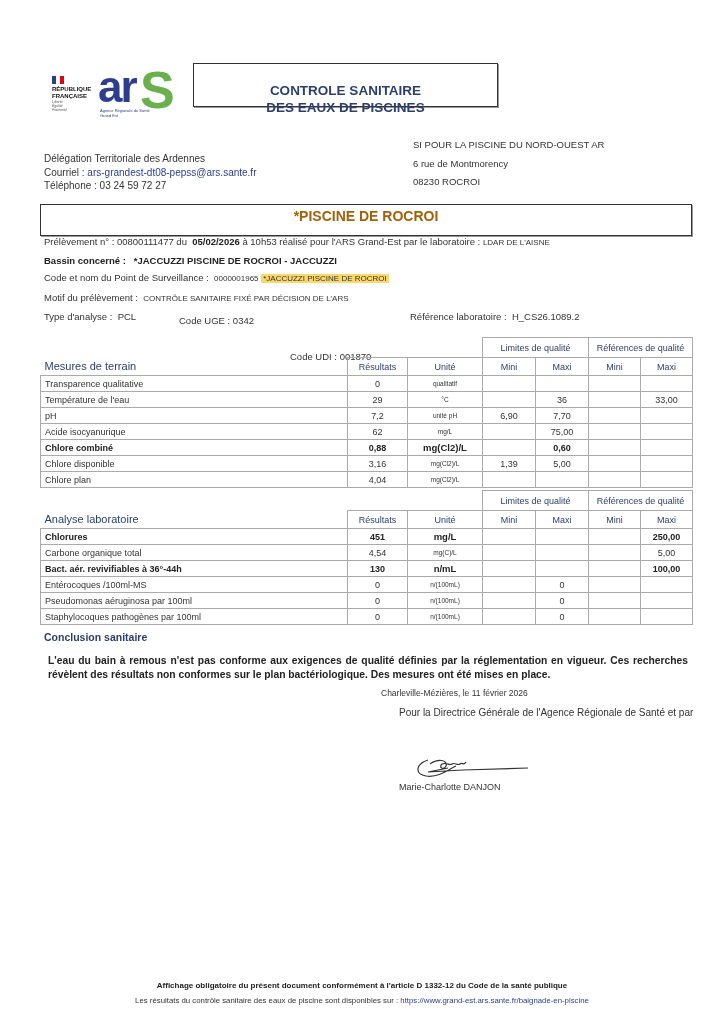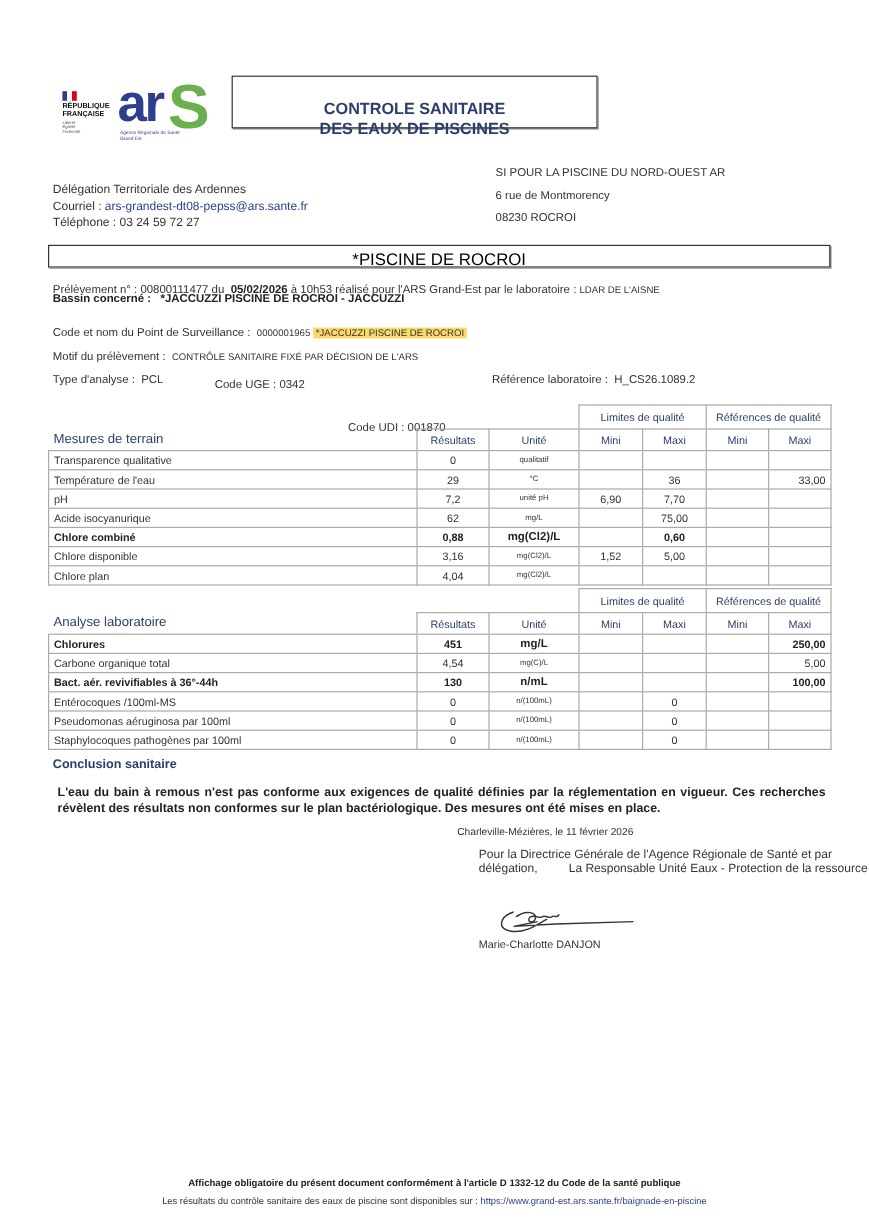--- a/index.html
+++ b/index.html
@@ -12,36 +12,36 @@
   .rf .motto{font-weight:normal;font-style:italic;font-size:3.5px;line-height:4px;color:#555;margin-top:1px;}
   .ars{left:98px;top:70px;width:70px;height:52px;}
   .ars .txt{position:absolute;left:0;top:-8px;font-size:44px;font-weight:bold;color:#2c3e8c;letter-spacing:-2px;}
   .ars .s{position:absolute;left:42px;top:-10px;font-size:52px;font-weight:bold;color:#6ab04c;}
   .ars .sub{position:absolute;left:2px;top:38px;font-size:4px;line-height:5px;color:#2c3e8c;width:60px;}
   
   .titlebox{left:193px;top:63px;width:305px;height:44px;border:1.5px solid #333;box-shadow:1px 1px 0 #999;text-align:center;color:#2c3e6c;font-weight:bold;font-size:13.5px;line-height:17px;padding-top:18px;box-sizing:border-box;}
   .left-info{left:44px;top:152px;font-size:10px;line-height:13.5px;color:#333;}
   .left-info .mail{color:#2c3e8c;}
   .right-info{left:413px;top:136px;font-size:9.5px;line-height:18.5px;color:#333;}
-  .pooltitle{left:40px;top:204px;width:652px;height:19px;border:1.5px solid #333;box-shadow:1px 1px 0 #999;text-align:center;color:#000000;font-weight:normal;font-size:14px;line-height:22px;box-sizing:border-box;}
+  .pooltitle{left:40px;top:204px;width:652px;height:32px;border:1.5px solid #333;box-shadow:1px 1px 0 #999;text-align:center;color:#a16207;font-weight:bold;font-size:14px;line-height:22px;box-sizing:border-box;}
   .meta{left:44px;font-size:9.5px;color:#333;white-space:nowrap;}
   .meta .small{font-size:8px;}
   .meta b{color:#222;}
   .hl{background:#fbd86a;padding:0 2px;}
   
   table.res{position:absolute;left:40px;border-collapse:collapse;font-size:9px;color:#333;table-layout:fixed;}
   table.res td{height:15px;padding:0 4px;border:1px solid #aaa;white-space:nowrap;text-align:center;}
   table.res td.name{text-align:left;}
   table.res td.noborder{border:none;}
   table.res td.hdr{color:#2c3e6c;}
   table.res td.sect{color:#2c3e6c;font-weight:normal;font-size:11px;text-align:left;border:none;border-bottom:1px solid #aaa;padding-left:4px;}
   table.res td.unit{font-size:6.5px;}
   table.res tr.bold td{font-weight:bold;color:#222;}
   table.res tr.bold td.unit{font-size:9.5px;}
-  table.res td.r{text-align:right;}
+  table.res td.r{text-align:center;}
   .concl-title{left:44px;top:631px;font-size:10.5px;font-weight:bold;color:#2c3e6c;}
   .concl{left:48px;top:654px;width:640px;font-size:10.3px;font-weight:bold;line-height:14px;text-align:justify;color:#222;}
   .date{left:381px;top:688px;font-size:8.5px;color:#333;}
   .pour{left:399px;top:707px;font-size:10px;line-height:11.5px;color:#333;}
   .sign{left:408px;top:752px;}
   .signer{left:399px;top:782px;font-size:9px;color:#333;}
   .foot1{left:0;width:724px;top:981px;text-align:center;font-size:8px;font-weight:bold;color:#222;}
   .foot2{left:0;width:724px;top:996px;text-align:center;font-size:7.8px;color:#333;}
   .foot2 a{color:#2c3e8c;text-decoration:none;}
 </style>
@@ -83,21 +83,21 @@
   <div>SI POUR LA PISCINE DU NORD-OUEST AR</div>
   <div>6 rue de Montmorency</div>
   <div>08230 ROCROI</div>
 </div>
 
 <div class="abs pooltitle">*PISCINE DE ROCROI</div>
 
 <div class="abs meta" style="top:236px;">
   <span>Prélèvement n° : </span><span>00800111477</span><span> du </span>&nbsp;<b>05/02/2026</b><span> à 10h53  réalisé pour l'ARS Grand-Est par le laboratoire : </span><span class="small">LDAR DE L'AISNE</span>
 </div>
-<div class="abs meta" style="top:244px;text-align:right;">
+<div class="abs meta" style="top:255px;text-align:right;">
   <b>Bassin concerné :</b>&nbsp;&nbsp;&nbsp;<b>*JACCUZZI PISCINE DE ROCROI - JACCUZZI</b>
 </div>
 <div class="abs meta" style="top:272px;">
   <span>Code et nom du Point de Surveillance : </span>&nbsp;<span class="small">0000001965</span>&nbsp;<span class="small hl">*JACCUZZI PISCINE DE ROCROI</span>
 </div>
 <div class="abs meta" style="top:292px;">
   <span>Motif du prélèvement : </span>&nbsp;<span class="small">CONTRÔLE SANITAIRE FIXÉ PAR DÉCISION DE L'ARS</span>
 </div>
 <div class="abs meta" style="top:311px;">
   <span>Type d'analyse : </span>&nbsp;<span>PCL</span>
@@ -175,21 +175,21 @@
         <td class="unit">mg(Cl2)/L</td>
         <td></td>
         <td>0,60</td>
         <td class="r"></td>
         <td class="r"></td>
       </tr>
       <tr>
         <td class="name">Chlore disponible</td>
         <td>3,16</td>
         <td class="unit">mg(Cl2)/L</td>
-        <td>1,52</td>
+        <td>1,39</td>
         <td>5,00</td>
         <td class="r"></td>
         <td class="r"></td>
       </tr>
       <tr>
         <td class="name">Chlore plan</td>
         <td>4,04</td>
         <td class="unit">mg(Cl2)/L</td>
         <td></td>
         <td></td>
@@ -281,21 +281,20 @@
         <td class="r"></td>
       </tr>
     </tbody>
 </table>
 
 <div class="abs concl-title">Conclusion sanitaire</div>
 <div class="abs concl">L'eau du bain à remous n'est pas conforme aux exigences de qualité  définies par la réglementation en vigueur. Ces recherches révèlent des résultats non conformes sur le plan bactériologique. Des mesures ont été mises en place.</div>
 <div class="abs date">Charleville-Mézières, le 11 février 2026</div>
 <div class="abs pour">
   <div>Pour la Directrice Générale de l'Agence Régionale de Santé et par</div>
-  <div><span>délégation,</span><span style="display:inline-block;width:26px"></span><span>La Responsable Unité Eaux - Protection de la ressource</span></div>
 </div>
 <svg class="abs sign" width="120" height="30" viewBox="0 0 120 30">
   <path d="M20 8 C8 12 6 22 18 24 C30 26 40 18 48 14 M22 12 C30 6 40 8 38 14 C36 18 30 16 34 12 C38 10 42 14 44 12 C46 10 50 14 52 12 C54 10 56 14 58 10 M40 16 L20 20 L55 18 L120 16" fill="none" stroke="#333" stroke-width="1.2"></path>
 </svg>
 <div class="abs signer">Marie-Charlotte DANJON</div>
 
 <div class="abs foot1">Affichage obligatoire du présent document conformément à l'article D 1332-12 du Code de la santé publique</div>
 <div class="abs foot2"><span>Les résultats du contrôle sanitaire des eaux de piscine sont disponibles sur : </span><a>https://www.grand-est.ars.sante.fr/baignade-en-piscine</a></div>
 
 </body></html>

